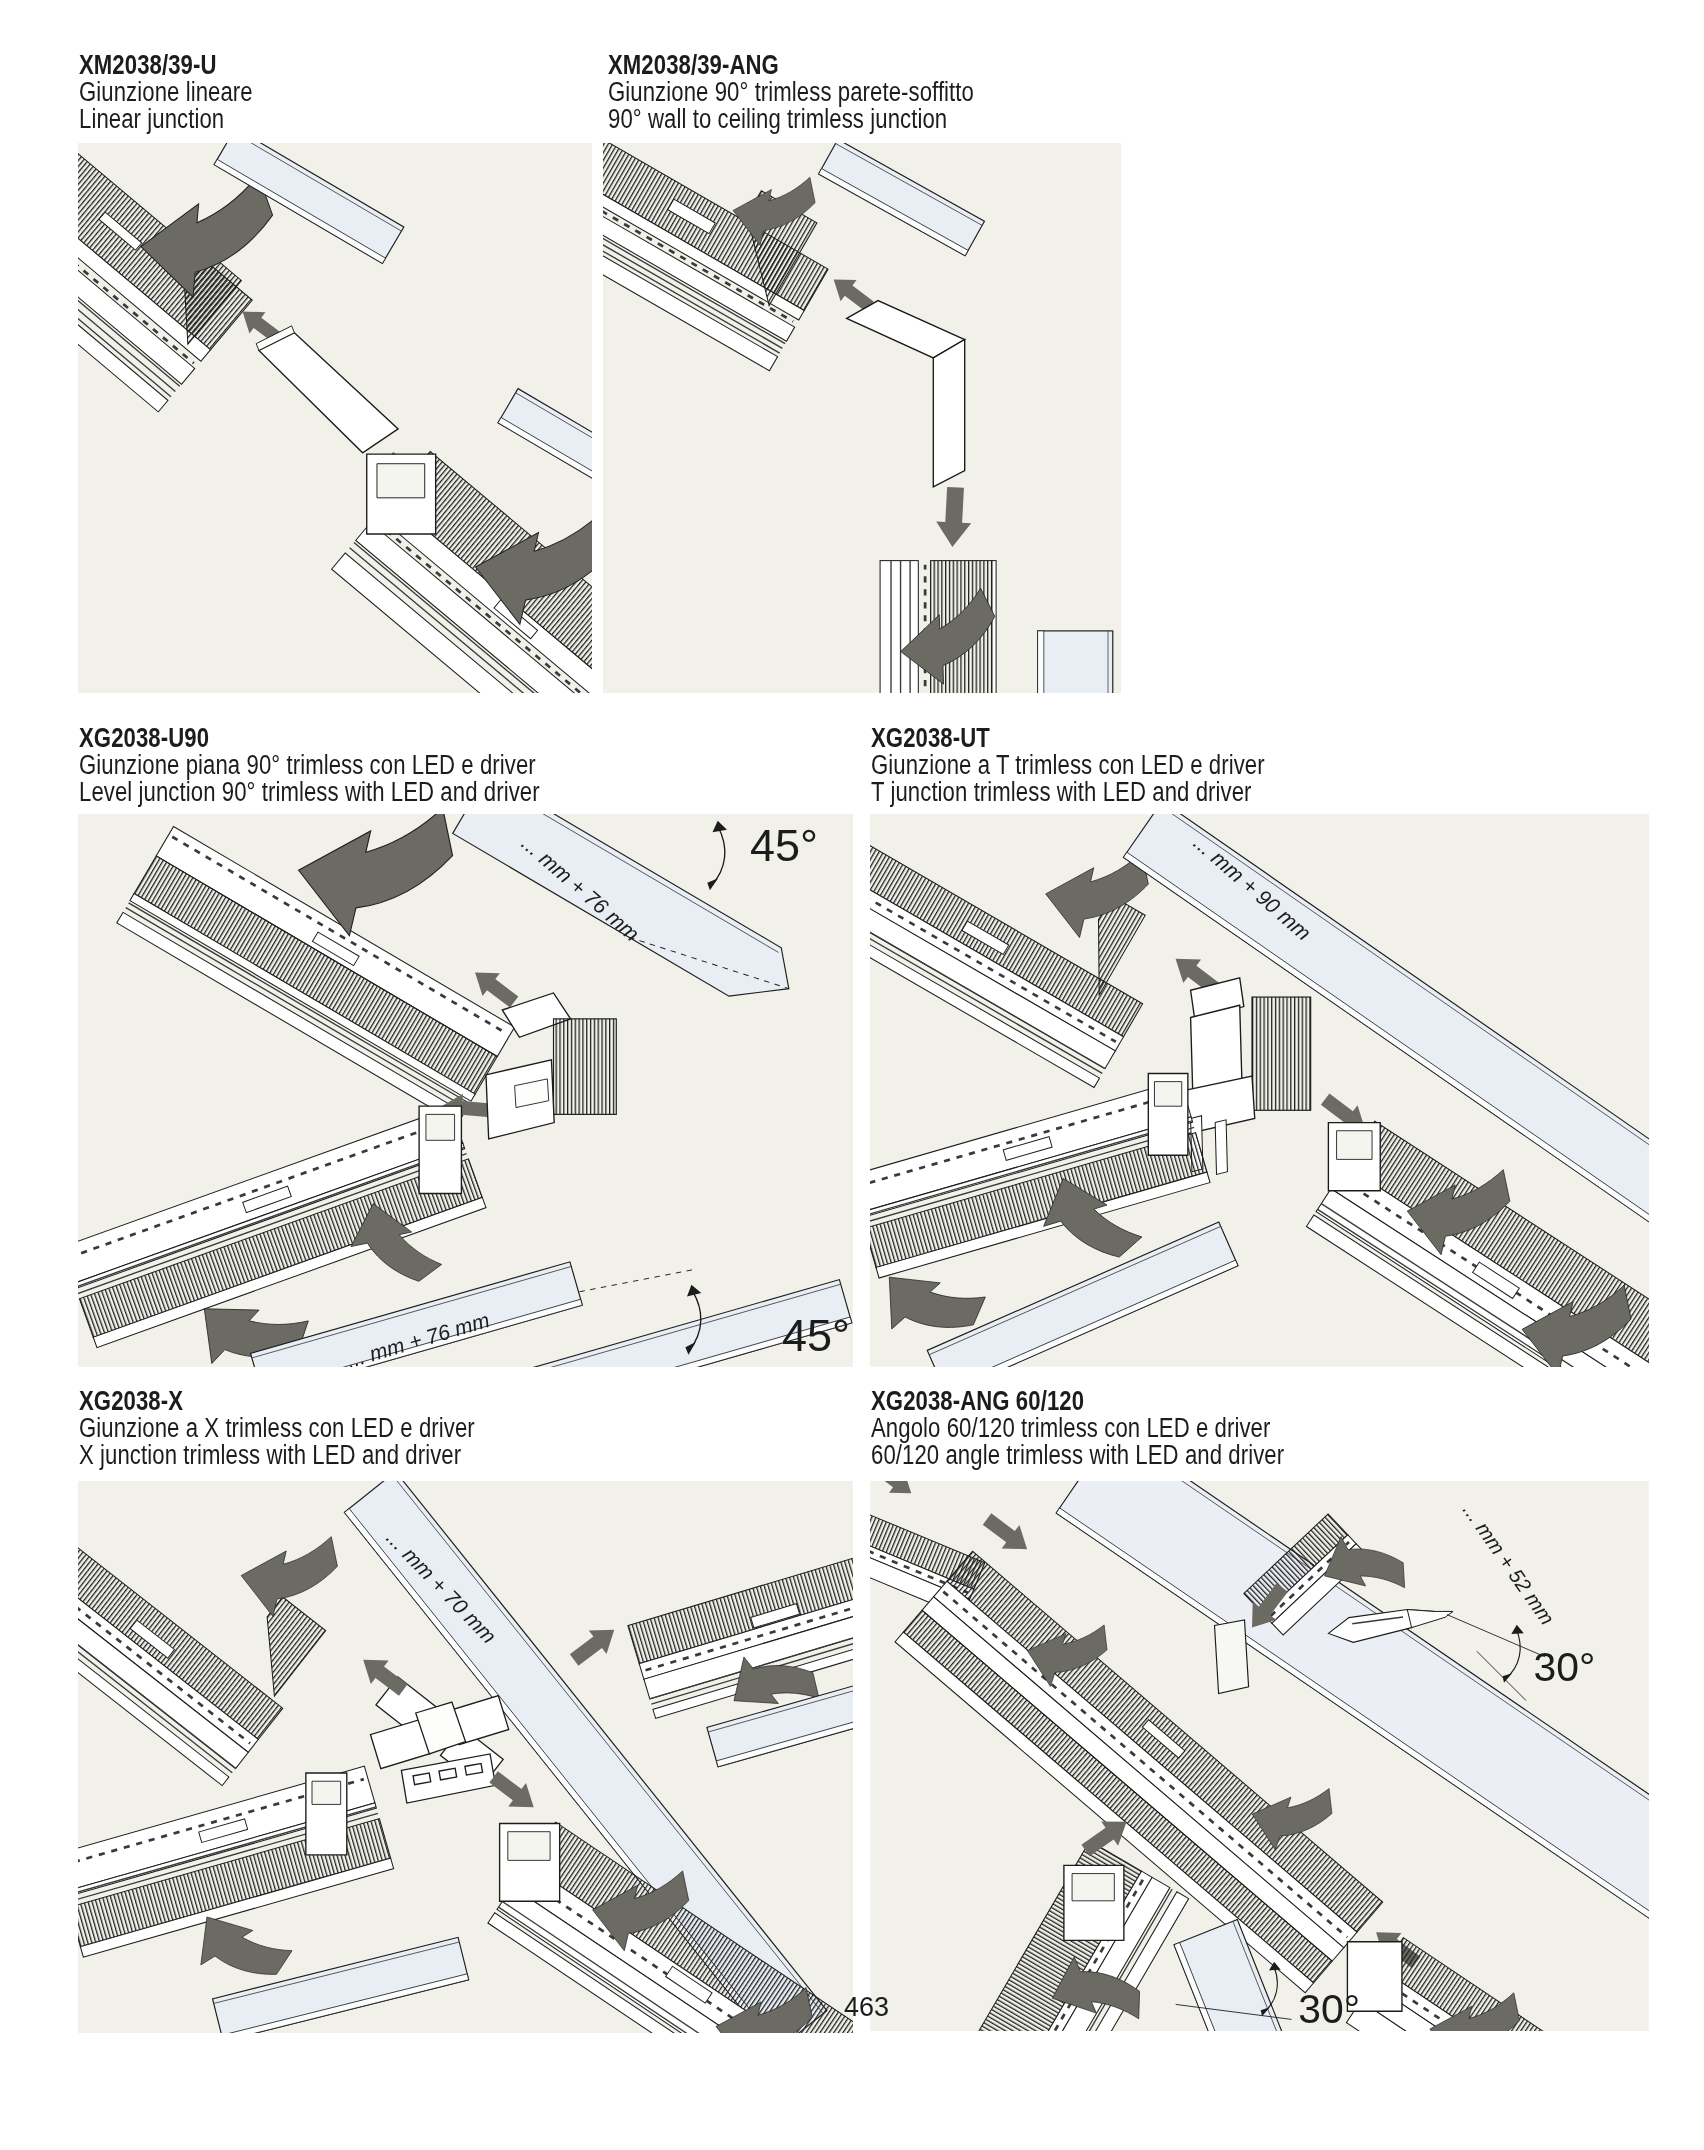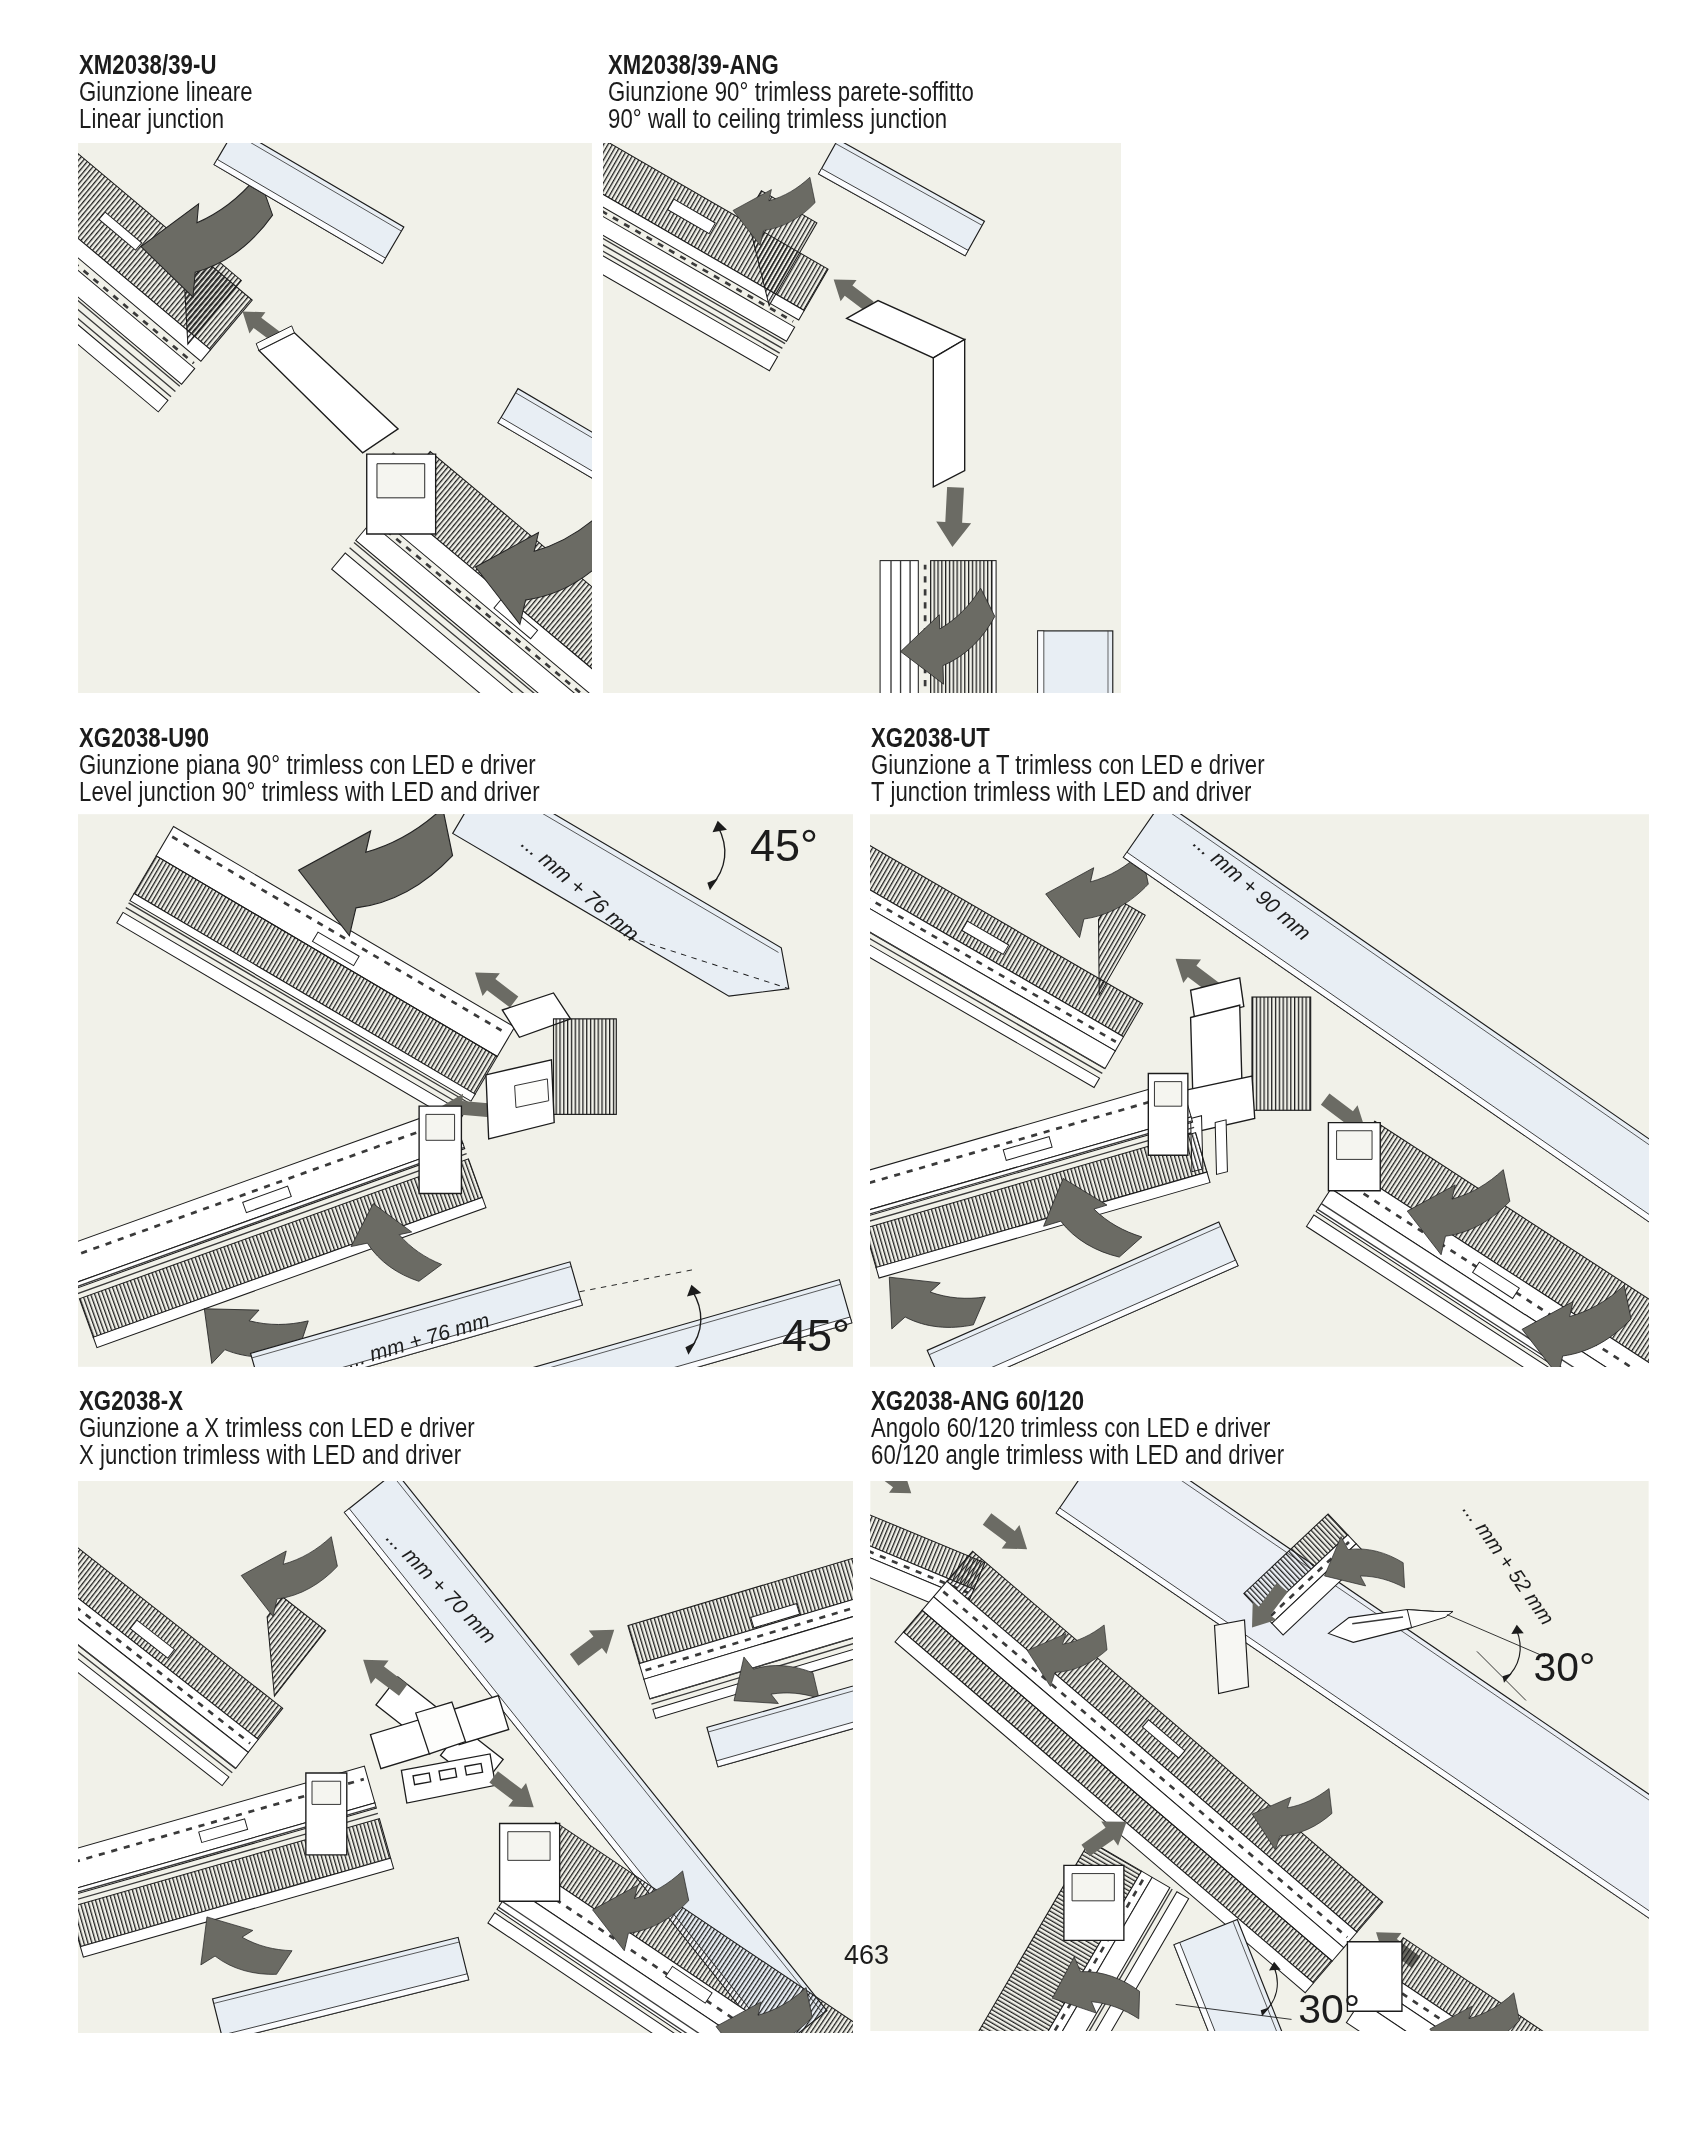--- a/index.html
+++ b/index.html
@@ -654,13 +654,13 @@
 
 <line x1="448" y1="768" x2="618" y2="790" stroke="#1c1c1c" stroke-width="1.3"></line>
 
 <g transform="translate(592.0,712.0) rotate(18.0) scale(0.8)">
       <use href="#arcann"></use>
     </g>
 
 <text x="628" y="795" style="font-size:60px" fill="#1c1c1c">30°</text>
 </svg>
 
-<div class="pnum" style="left:844px;top:1940px">463</div>
+<div class="pnum" style="left:844px;top:1992px">463</div>
 
 </body></html>

